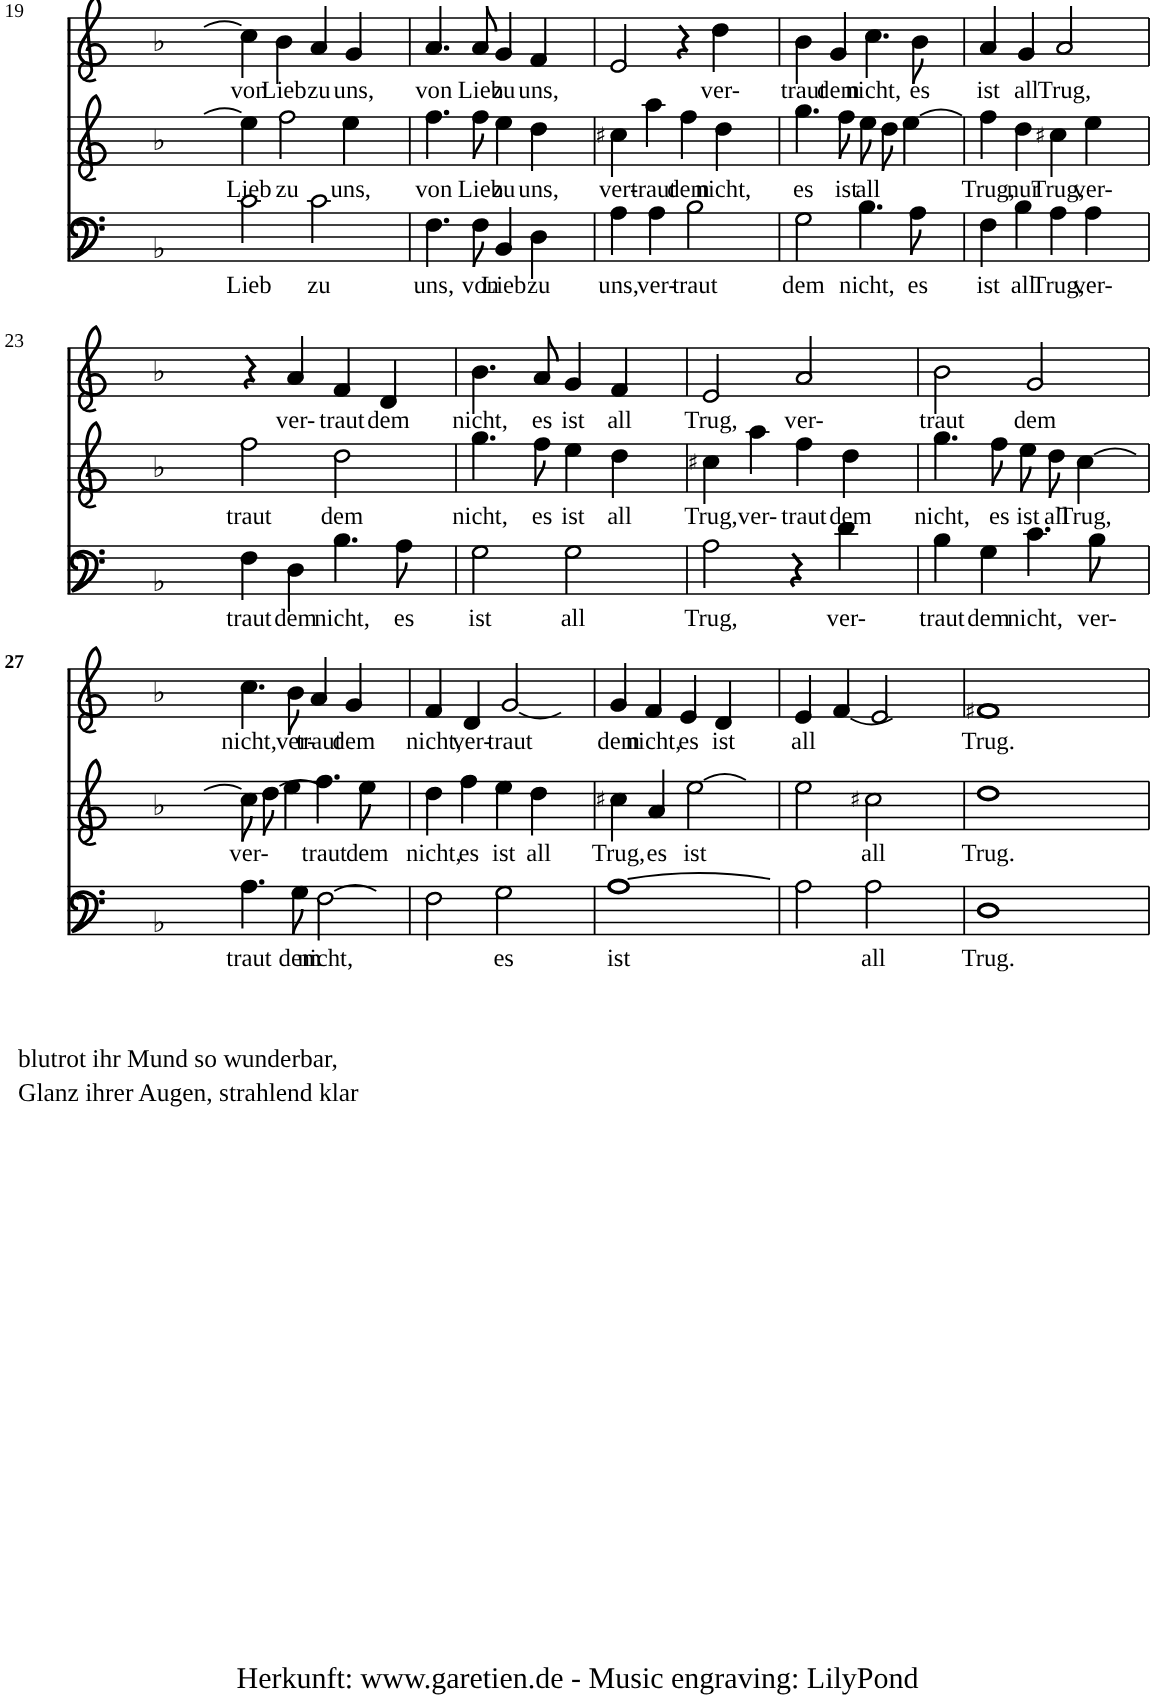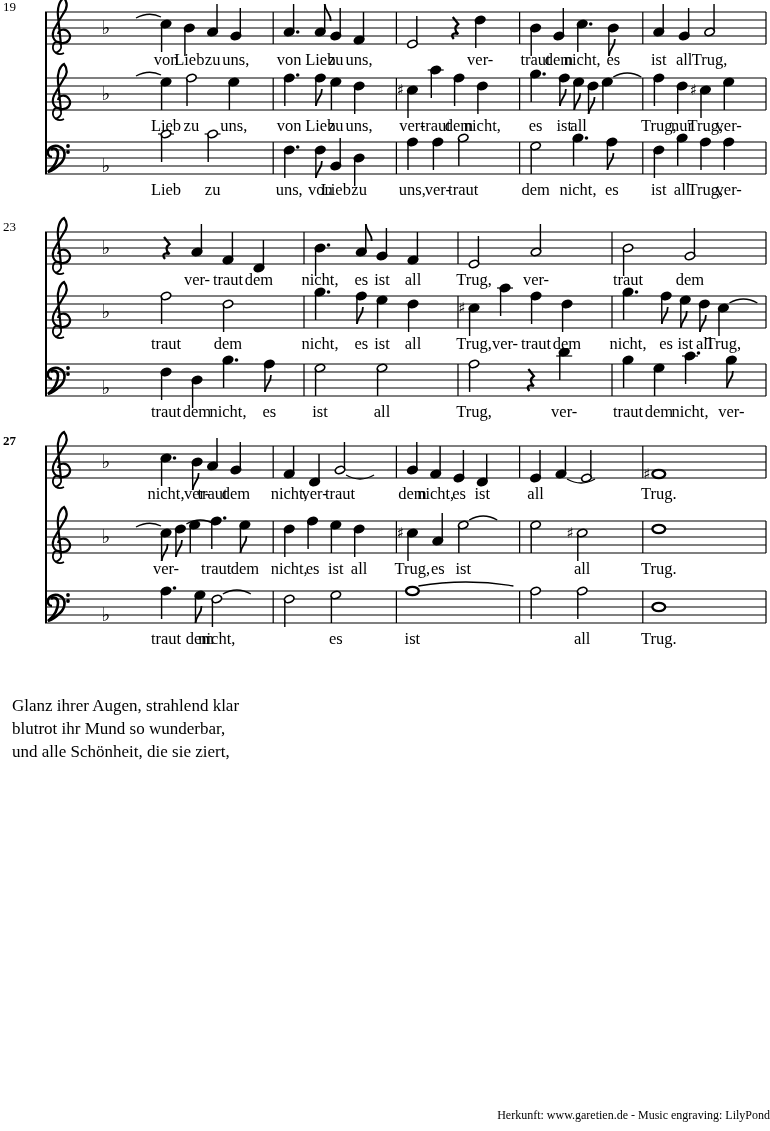--- a/index.html
+++ b/index.html
@@ -4,30 +4,29 @@
 <style>
   html,body{margin:0;padding:0;background:#ffffff;}
   .page{position:relative;width:770px;height:1131px;background:#fff;overflow:hidden;
         font-family:"Liberation Serif","DejaVu Serif",serif;color:#000;}
   .staff-svg{position:absolute;left:0;}
   .measure-number{position:absolute;left:3px;font-size:13px;color:#000;}
   .system-line{position:absolute;width:1.6px;background:#000;}
   .lyrics{position:absolute;left:0;width:770px;height:20px;font-size:16.5px;}
   .lyrics span{position:absolute;transform:translateX(-50%);white-space:nowrap;}
   .poem{position:absolute;left:12px;top:694px;font-size:17px;line-height:23px;}
-  .footer{position:absolute;top:1108px;left:0;width:770px;text-align:right;font-size:12px;}
+  .footer{position:absolute;top:1108px;left:0;width:770px;text-align:center;font-size:20px;}
 </style>
 </head>
 <body>
 
 <div class="page" id="score">
   <div class="poem">
+    <div>blutrot ihr Mund so wunderbar,</div>
     <div>Glanz ihrer Augen, strahlend klar</div>
-    <div>blutrot ihr Mund so wunderbar,</div>
-    <div>und alle Schönheit, die sie ziert,</div>
   </div>
   <div class="footer">Herkunft: www.garetien.de - Music engraving: LilyPond</div>
 <div class="measure-number" style="top: -1px;">19</div>
     <div class="system-line" style="left: 45px; top: 12px; height: 162px;"></div>
     <svg width="770" height="66" class="staff-svg" style="top: -4px;">
       <line x1="45" y1="16" x2="766" y2="16" stroke="#000" stroke-width="1.1"></line>
       <line x1="45" y1="24" x2="766" y2="24" stroke="#000" stroke-width="1.1"></line>
       <line x1="45" y1="32" x2="766" y2="32" stroke="#000" stroke-width="1.1"></line>
       <line x1="45" y1="40" x2="766" y2="40" stroke="#000" stroke-width="1.1"></line>
       <line x1="45" y1="48" x2="766" y2="48" stroke="#000" stroke-width="1.1"></line>

